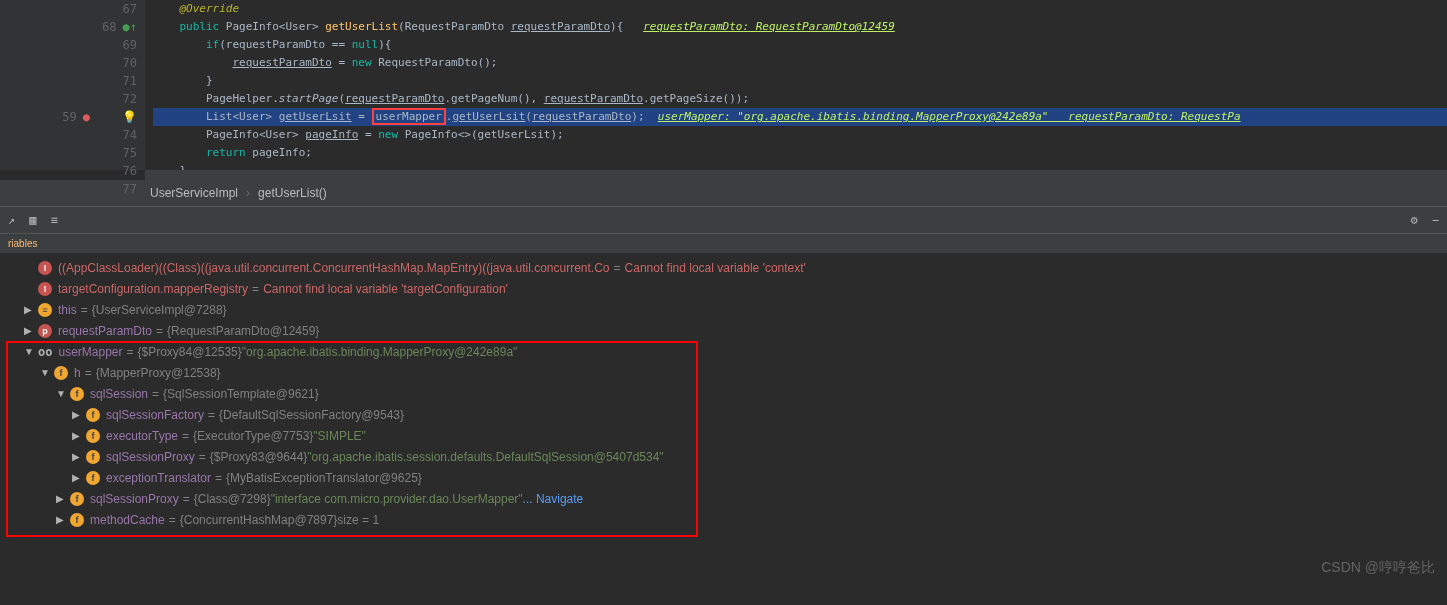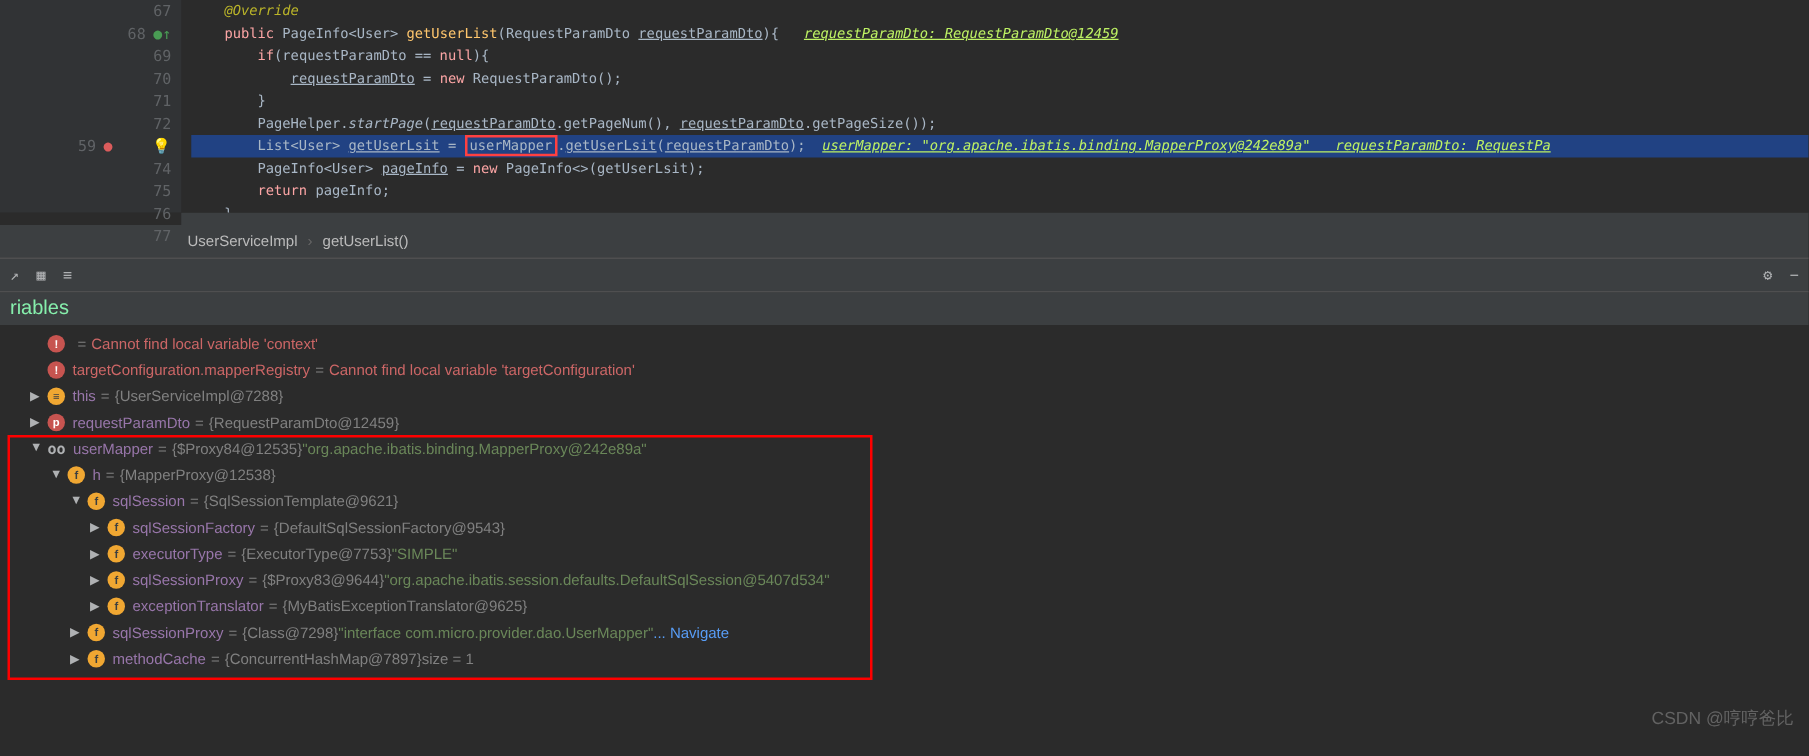--- a/index.html
+++ b/index.html
@@ -40,21 +40,21 @@
 .code-content {
   flex: 1;
   padding-left: 8px;
   line-height: 18px;
   white-space: pre;
   font-size: 11px;
   overflow: hidden;
 }
 .code-line { height: 18px; }
 .code-line.current { background: #214283; }
-.kw { color: #fca5a5; }
+.kw { color: #14b8a6; }
 .annotation { color: #bbb529; font-style: italic; }
 .method { color: #ffc66d; }
 .param-hint { color: #bef264; font-style: italic; text-decoration: underline; }
 .boxed { border: 2px solid #ff4040; padding: 0 2px; background: #214283; }
 .scrollbar-h { height: 10px; background: #3c3f41; margin-left: 145px; }
 .breadcrumb {
   background: #3c3f41;
   color: #bbbbbb;
   padding: 4px 8px 4px 150px;
   font-family: 'Segoe UI', sans-serif;
@@ -71,24 +71,24 @@
   display: flex;
   align-items: center;
   justify-content: space-between;
   border-top: 1px solid #555;
   border-bottom: 1px solid #555;
 }
 .toolbar-icons { display: flex; gap: 14px; padding: 0 8px; }
 .toolbar-icon { color: #afb1b3; cursor: pointer; }
 .panel-header {
   background: #3c3f41;
-  color: #86efac;
+  color: #fdba74;
   padding: 4px 8px;
   font-family: 'Segoe UI', sans-serif;
-  font-size: 16px;
+  font-size: 10px;
 }
 .variables-panel {
   background: #2b2b2b;
   height: calc(605px - 195px - 26px - 28px - 24px);
   overflow: auto;
   padding: 4px 0;
   font-family: 'Segoe UI', 'Microsoft YaHei', sans-serif;
   font-size: 12px;
   position: relative;
 }
@@ -198,20 +198,21 @@
 </div>
 
 <div class="panel-header">riables</div>
 
 <div class="variables-panel" id="vars">
   <div class="red-box" style="left:6px; top:88px; width:692px; height:196px;"></div>
   <div class="watermark">CSDN @哼哼爸比</div>
 <div class="var-row indent-1">
       <span class="expand-arrow"></span>
       <span class="var-icon icon-error">!</span>
+      <span class="var-name error">((AppClassLoader)((Class)((java.util.concurrent.ConcurrentHashMap.MapEntry)((java.util.concurrent.Co</span>
       <span class="var-eq">=</span>
       <span class="var-val error">Cannot find local variable 'context'</span>
     </div>
     <div class="var-row indent-1">
       <span class="expand-arrow"></span>
       <span class="var-icon icon-error">!</span>
       <span class="var-name error">targetConfiguration.mapperRegistry</span>
       <span class="var-eq">=</span>
       <span class="var-val error">Cannot find local variable 'targetConfiguration'</span>
     </div>

